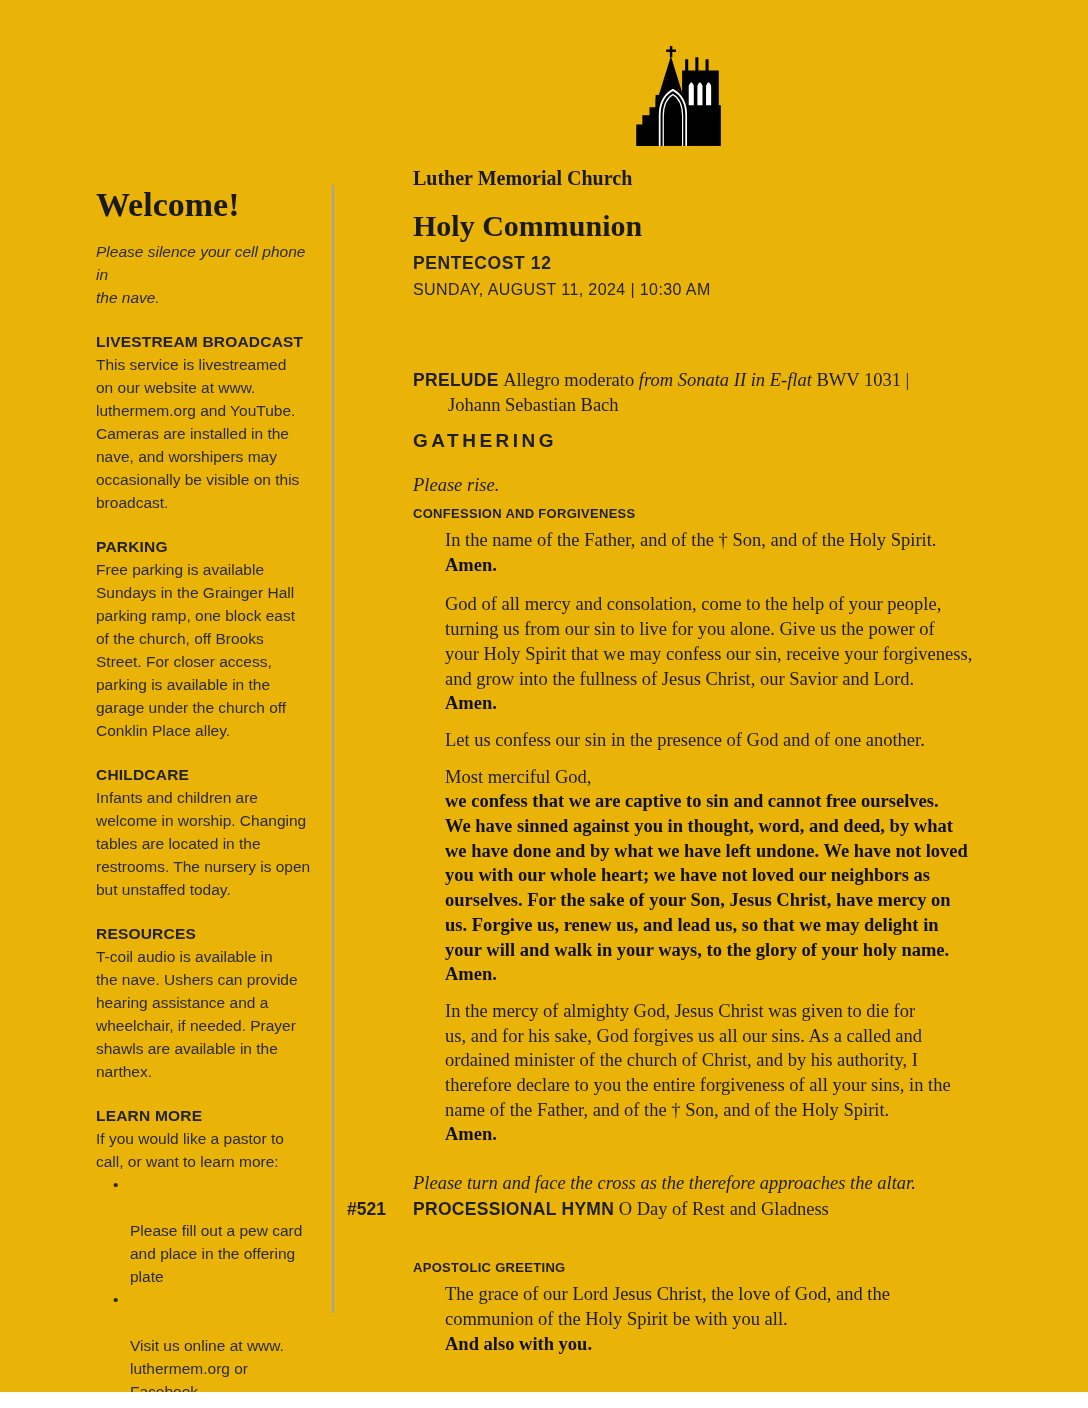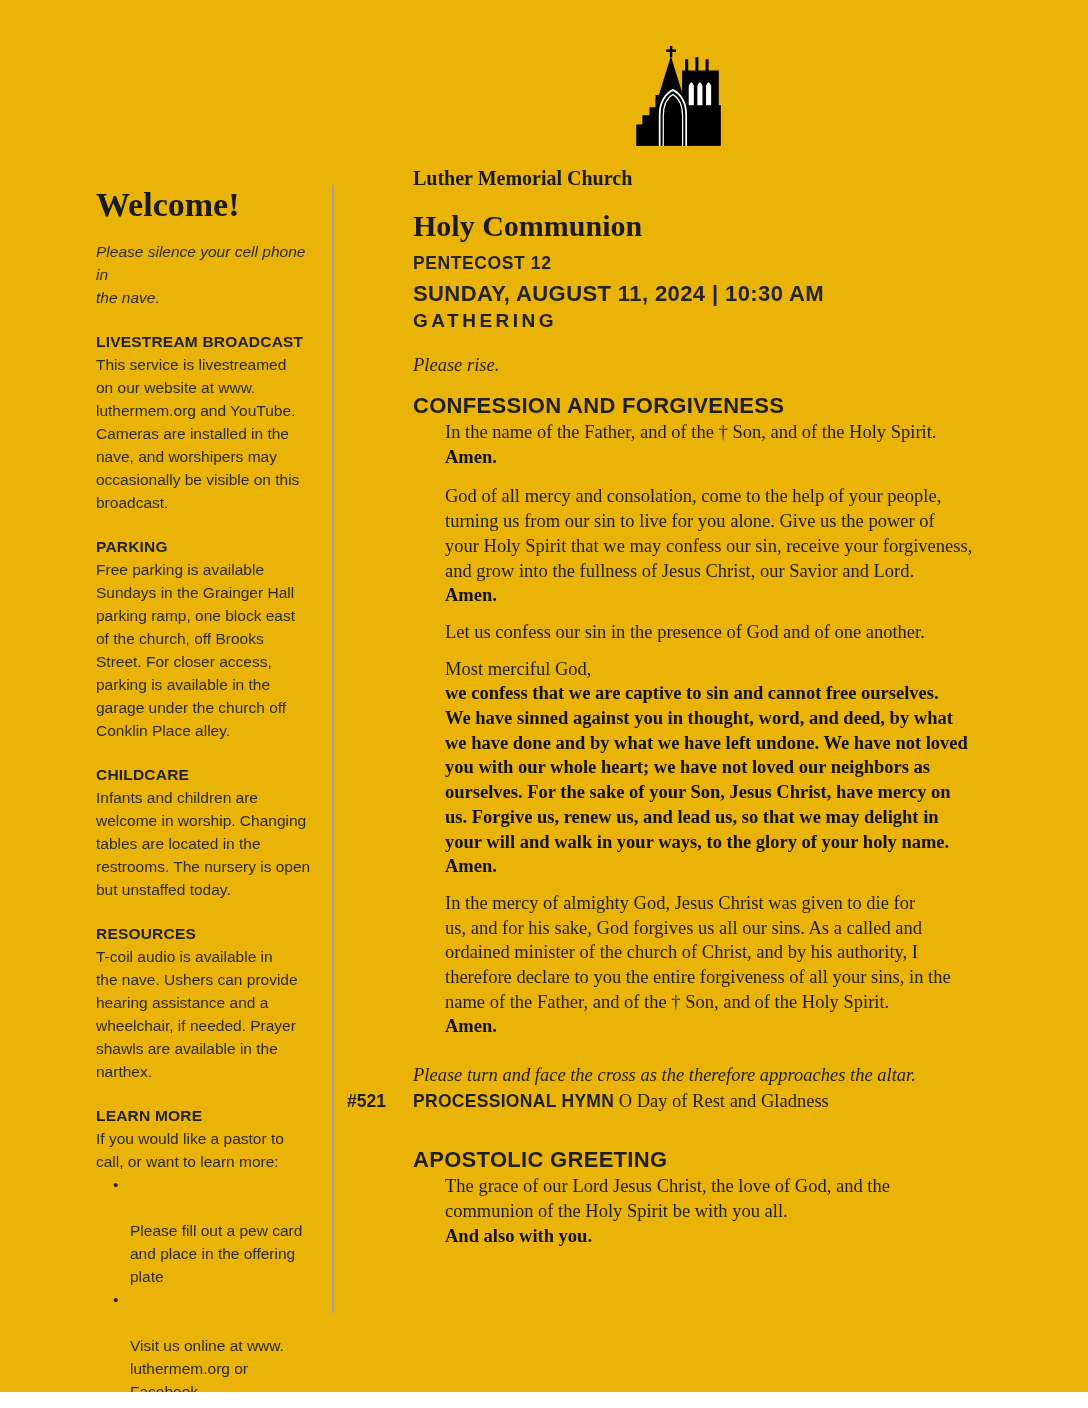--- a/index.html
+++ b/index.html
@@ -64,43 +64,43 @@
     margin-top:19px;
     font-family:"Liberation Serif", serif;
     font-weight:700; font-size:30px; color:#1a1a1a;
   }
   .season-line {
     margin-top:10px;
     font-weight:700; font-size:17.5px; letter-spacing:0.6px; color:#242424;
   }
   .date-line {
     margin-top:7px;
-    font-weight:700; font-size:22px; letter-spacing:0.4px; color:#242424;
+    font-weight:400; font-size:16px; letter-spacing:0.4px; color:#242424;
   }
 
   .serif { font-family:"Liberation Serif", serif; font-size:18.5px; color:#1d1d1d; }
   .sans-label { font-weight:700; font-size:17.5px; letter-spacing:0.3px; color:#1f1f1f; }
 
   .prelude { margin-top:69px; line-height:25px; }
   .prelude .composer { padding-left:35px; }
 
   .gathering {
-    margin-top:3px;
+    margin-top:12px;
     font-weight:700; font-size:19px; letter-spacing:3.5px; color:#1f1f1f;
   }
 
   .rubric {
     font-family:"Liberation Serif", serif; font-style:italic;
     font-size:18.5px; color:#1d1d1d; line-height:25px;
   }
   .rubric-rise { margin-top:21px; }
 
   .sec-head {
-    font-weight:700; font-size:22px; letter-spacing:0.3px;
-    color:#1f1f1f; line-height:24px; margin-top:16px;
+    font-weight:700; font-size:13px; letter-spacing:0.3px;
+    color:#1f1f1f; line-height:24px; margin-top:4px;
   }
 
   .para {
     font-family:"Liberation Serif", serif;
     font-size:18.5px; line-height:24.7px; color:#1d1d1d;
     padding-left:32px; white-space:pre-line;
   }
   .mt-sm { margin-top:2px; }
   .mt-md { margin-top:15px; }
   .mt-lg { margin-top:12px; }
@@ -215,20 +215,27 @@
             <path d="M73.5,60 V41 Q76,34 78.5,41 V60 Z" fill="#ffffff"></path>
           </g>
         </svg>
       </div>
       <div class="church-name">Luther Memorial Church</div>
       <div class="service-title">Holy Communion</div>
       <div class="season-line">PENTECOST 12</div>
       <div class="date-line">SUNDAY, AUGUST 11, 2024 | 10:30 AM</div>
     </div>
 
+    <div class="prelude">
+      <div>
+        <span class="sans-label">PRELUDE</span>
+        <span class="serif">Allegro moderato </span><span class="serif" style="font-style:italic">from Sonata II in E-flat</span><span class="serif"> BWV 1031 |</span>
+      </div>
+      <div class="serif composer">Johann Sebastian Bach</div>
+    </div>
 
     <div class="center-narrow gathering">GATHERING</div>
 
     <div class="rubric rubric-rise">Please rise.</div>
 
     <div class="sec-head">CONFESSION AND FORGIVENESS</div>
     <div class="para mt-sm"><span>In the name of the Father, and of the † Son, and of the Holy Spirit.</span>
 <span class="amen">Amen.</span></div>
 
     <div class="para mt-md"><span>God of all mercy and consolation, come to the help of your people,

